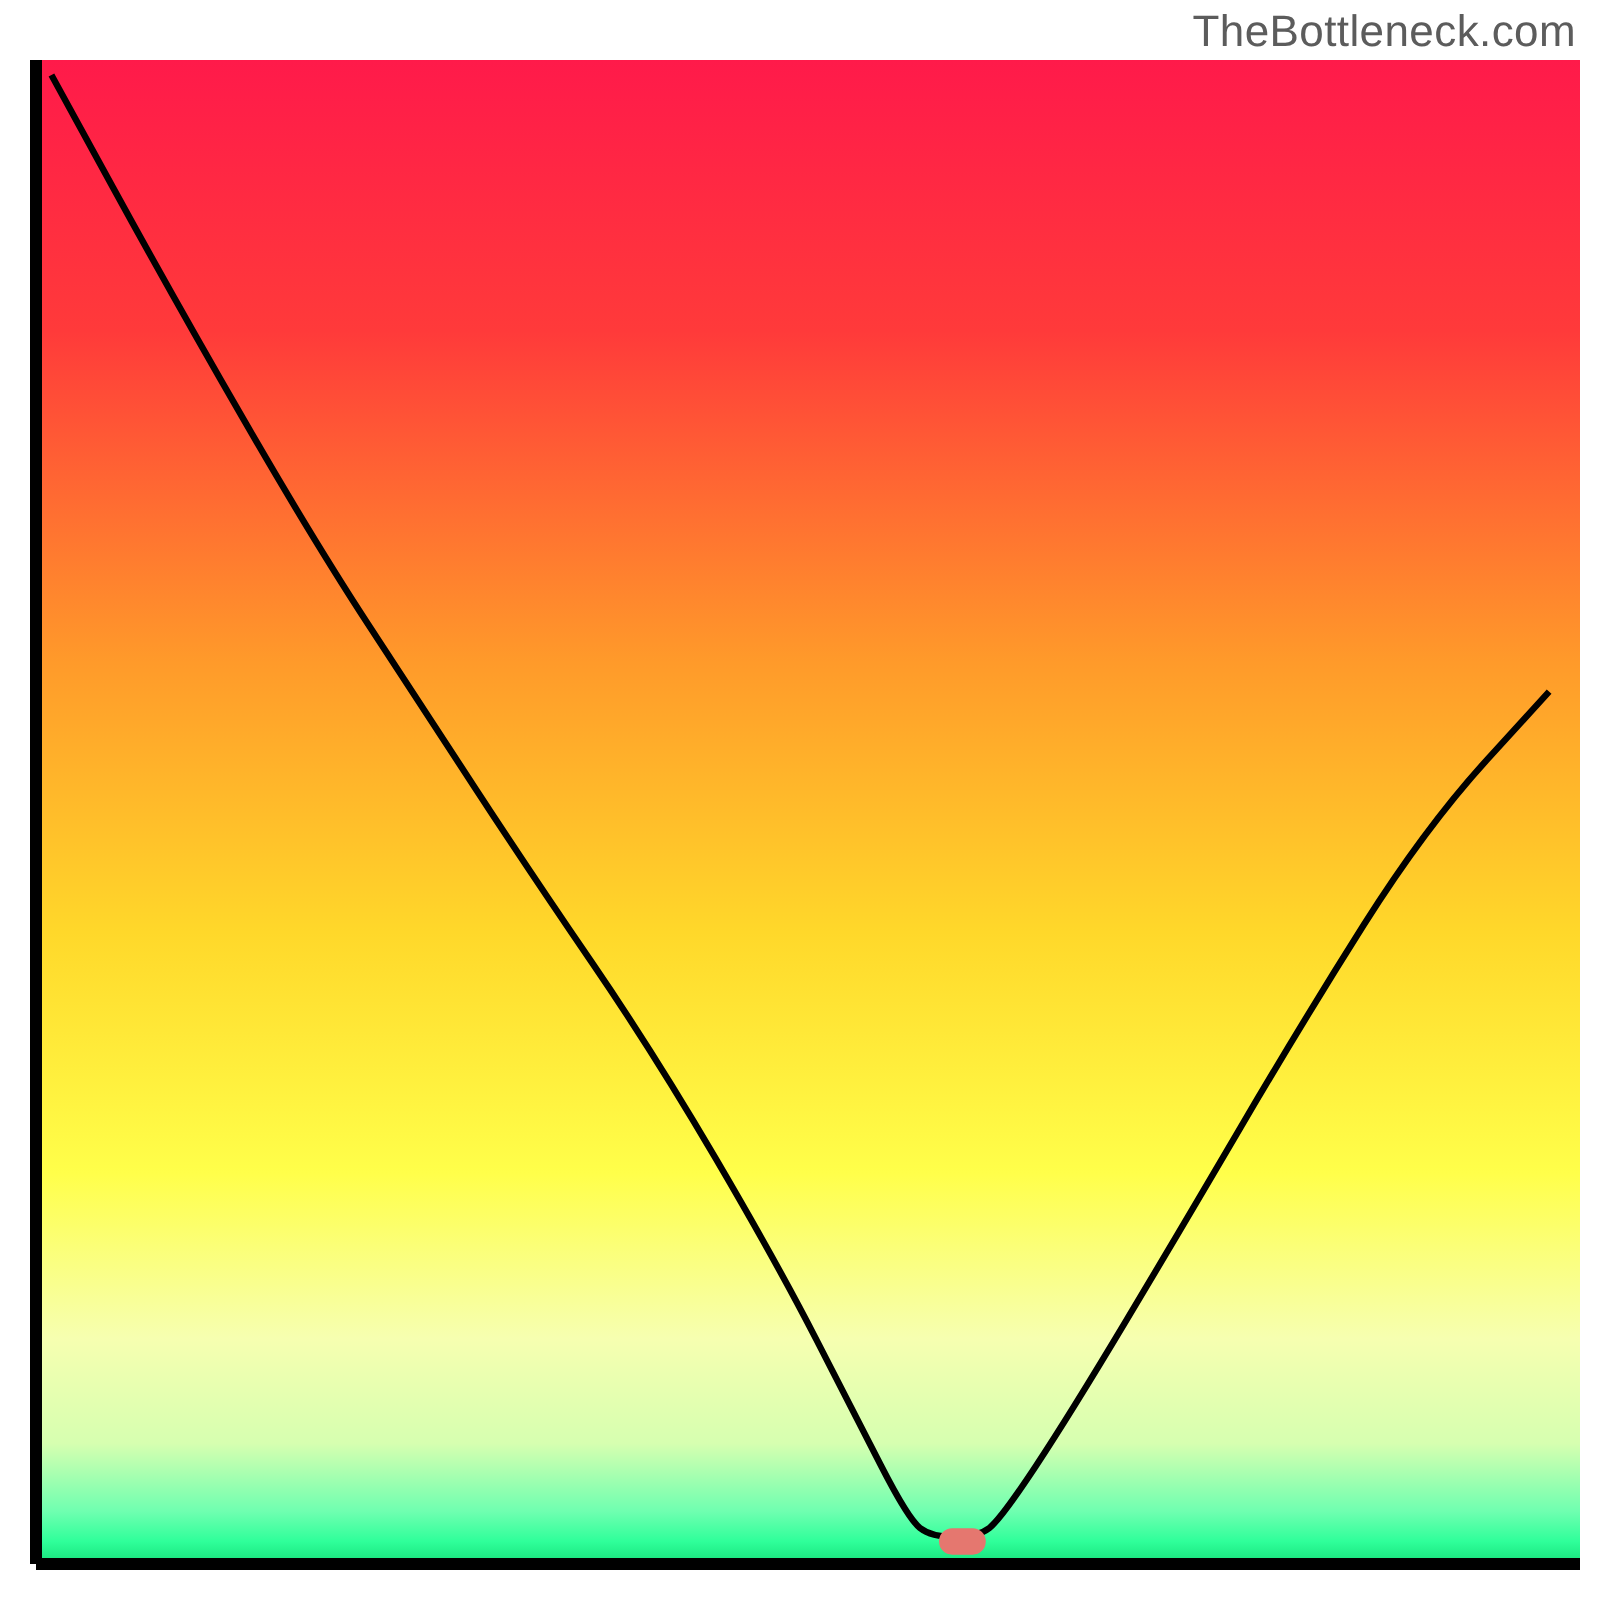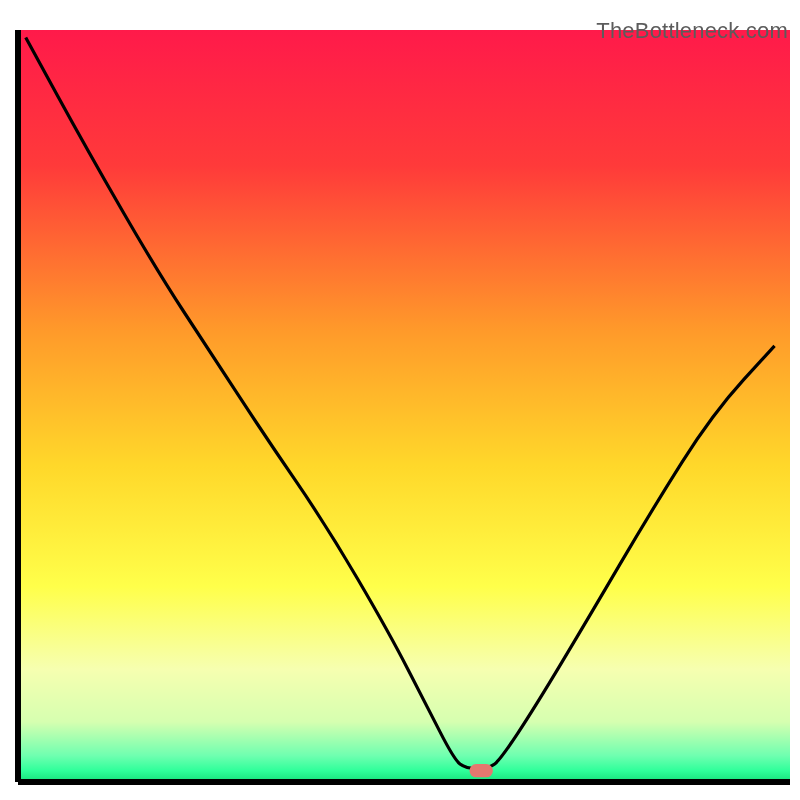--- a/index.html
+++ b/index.html
@@ -8,21 +8,21 @@
     background: #ffffff;
     font-family: Arial, Helvetica, sans-serif;
   }
   .wrap {
     width: 800px;
     height: 800px;
     position: relative;
   }
   .watermark {
     position: absolute;
-    top: 18px;
+    top: 3px;
     right: 12px;
     color: #5c5c5c;
     font-size: 22px;
     font-weight: 500;
     z-index: 5;
     letter-spacing: 0.2px;
   }
   svg { display: block; }
 </style>
 </head>

